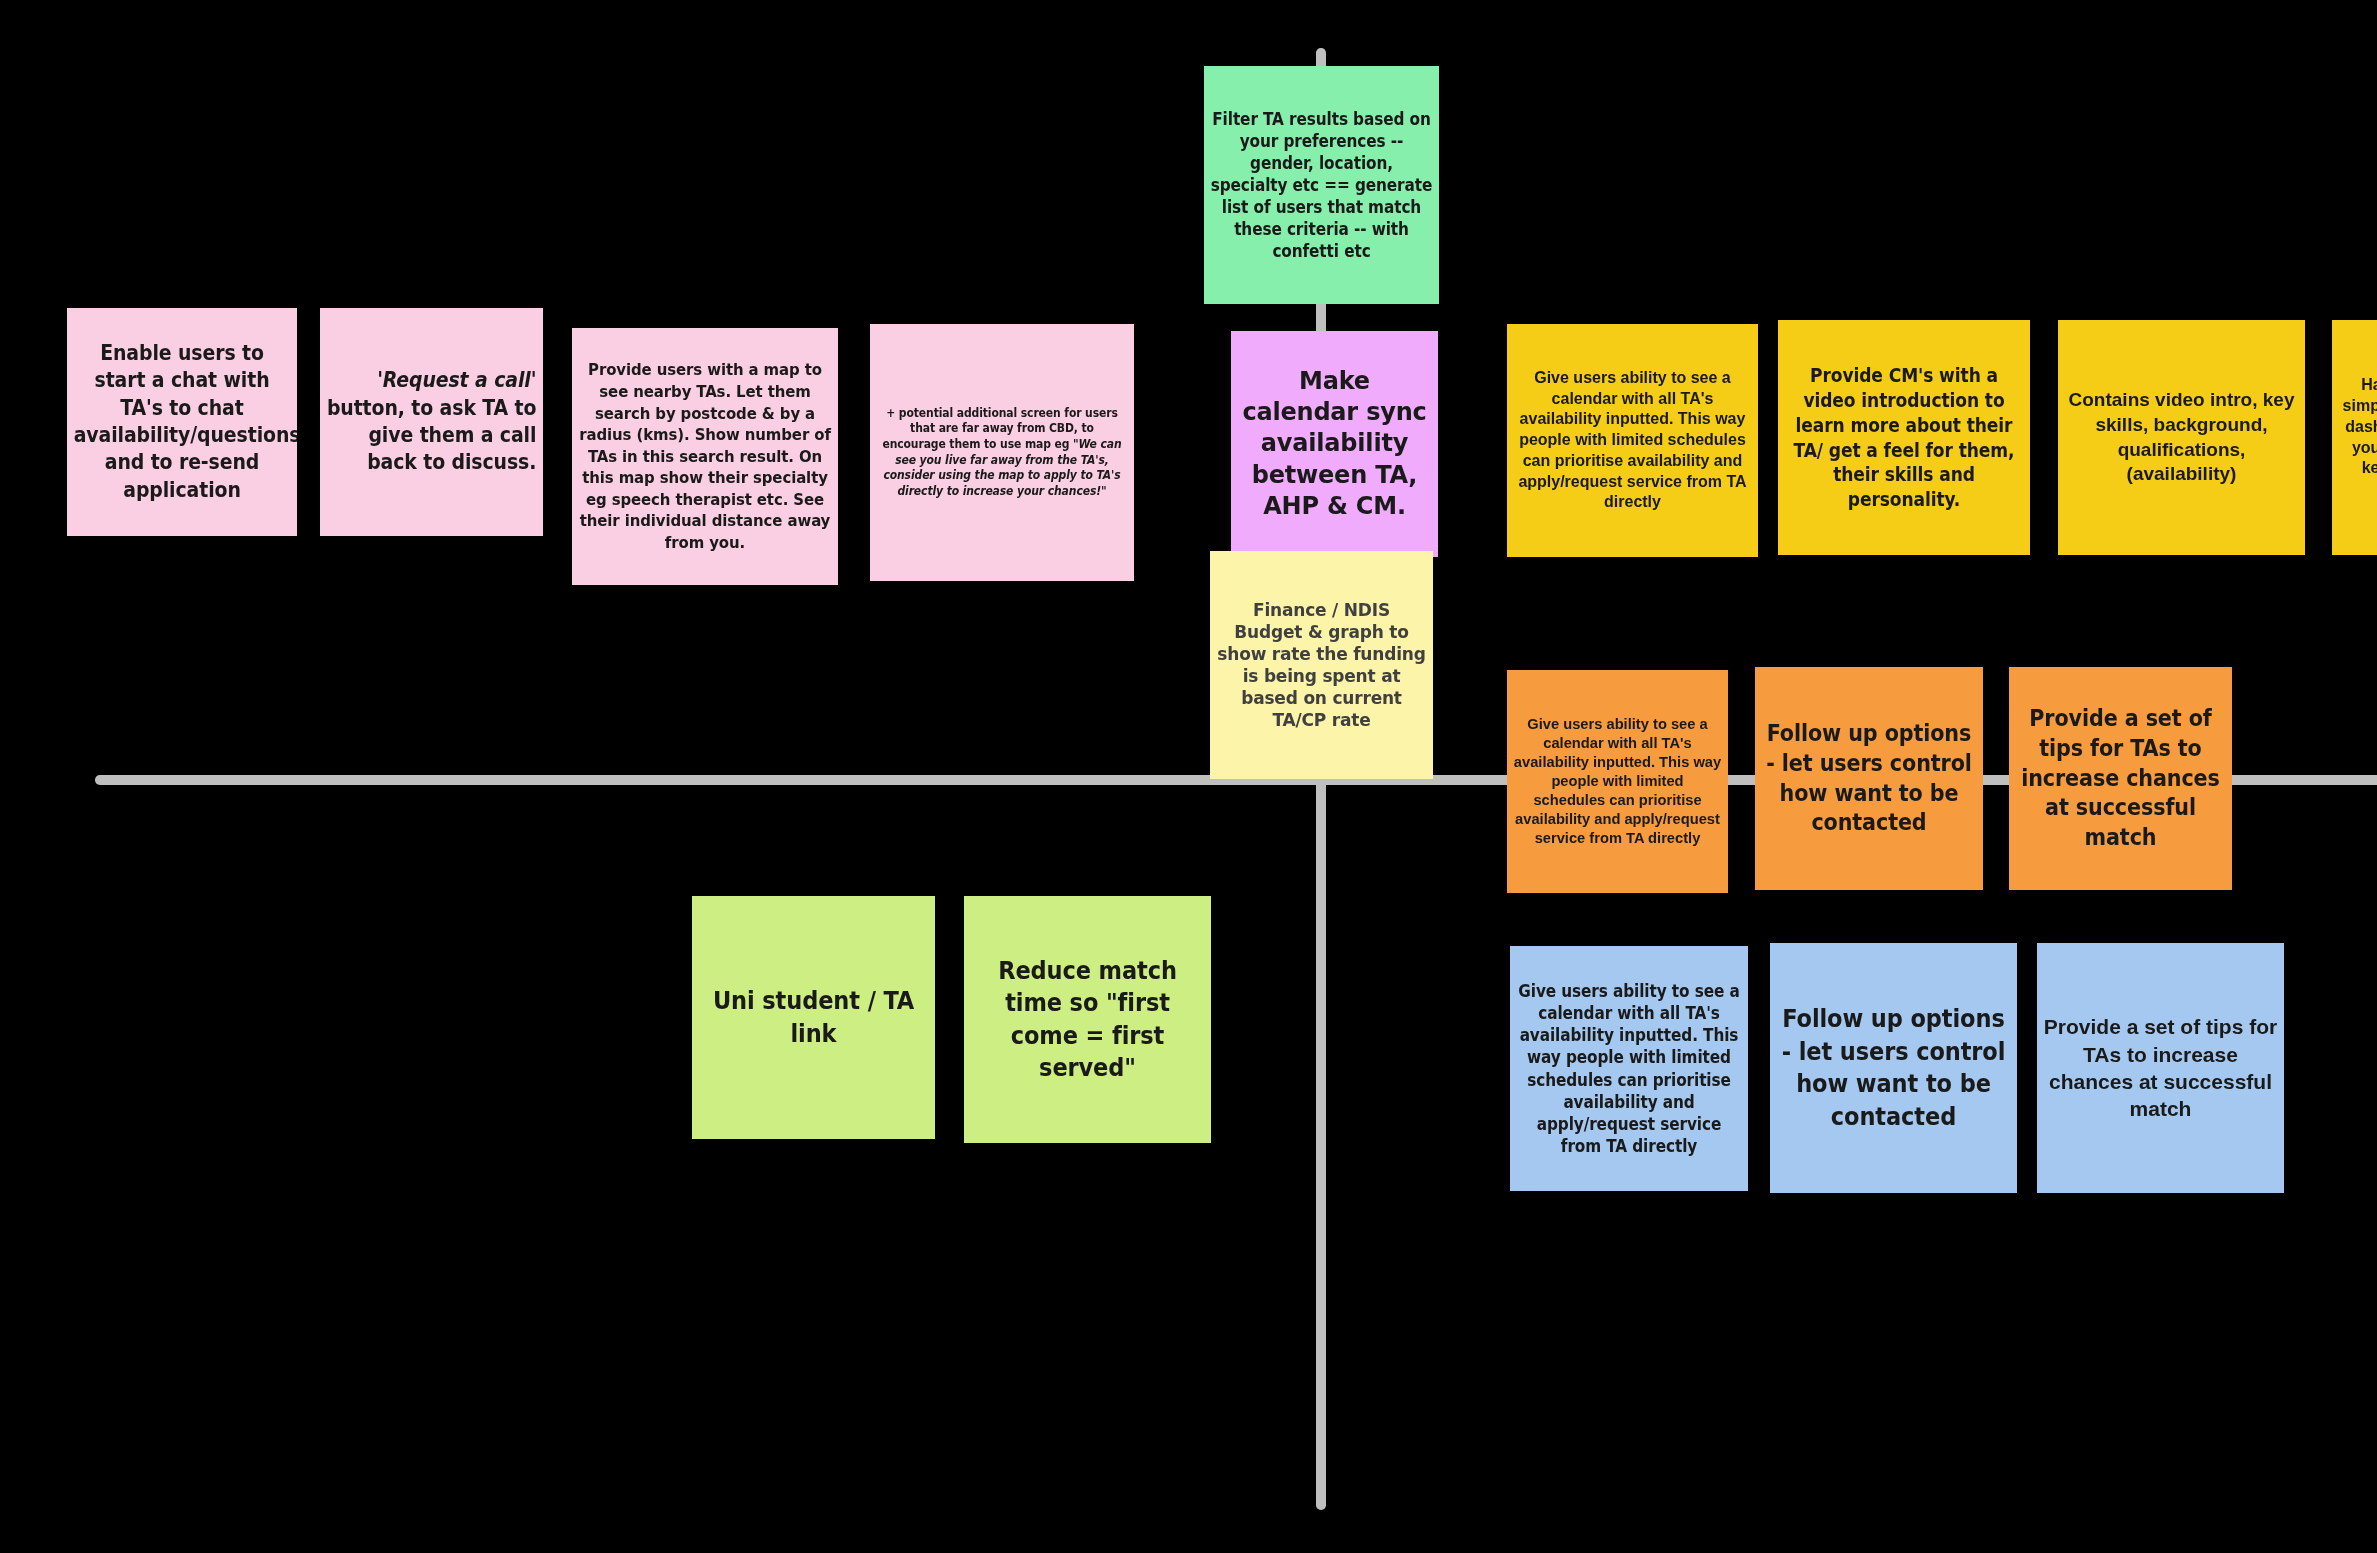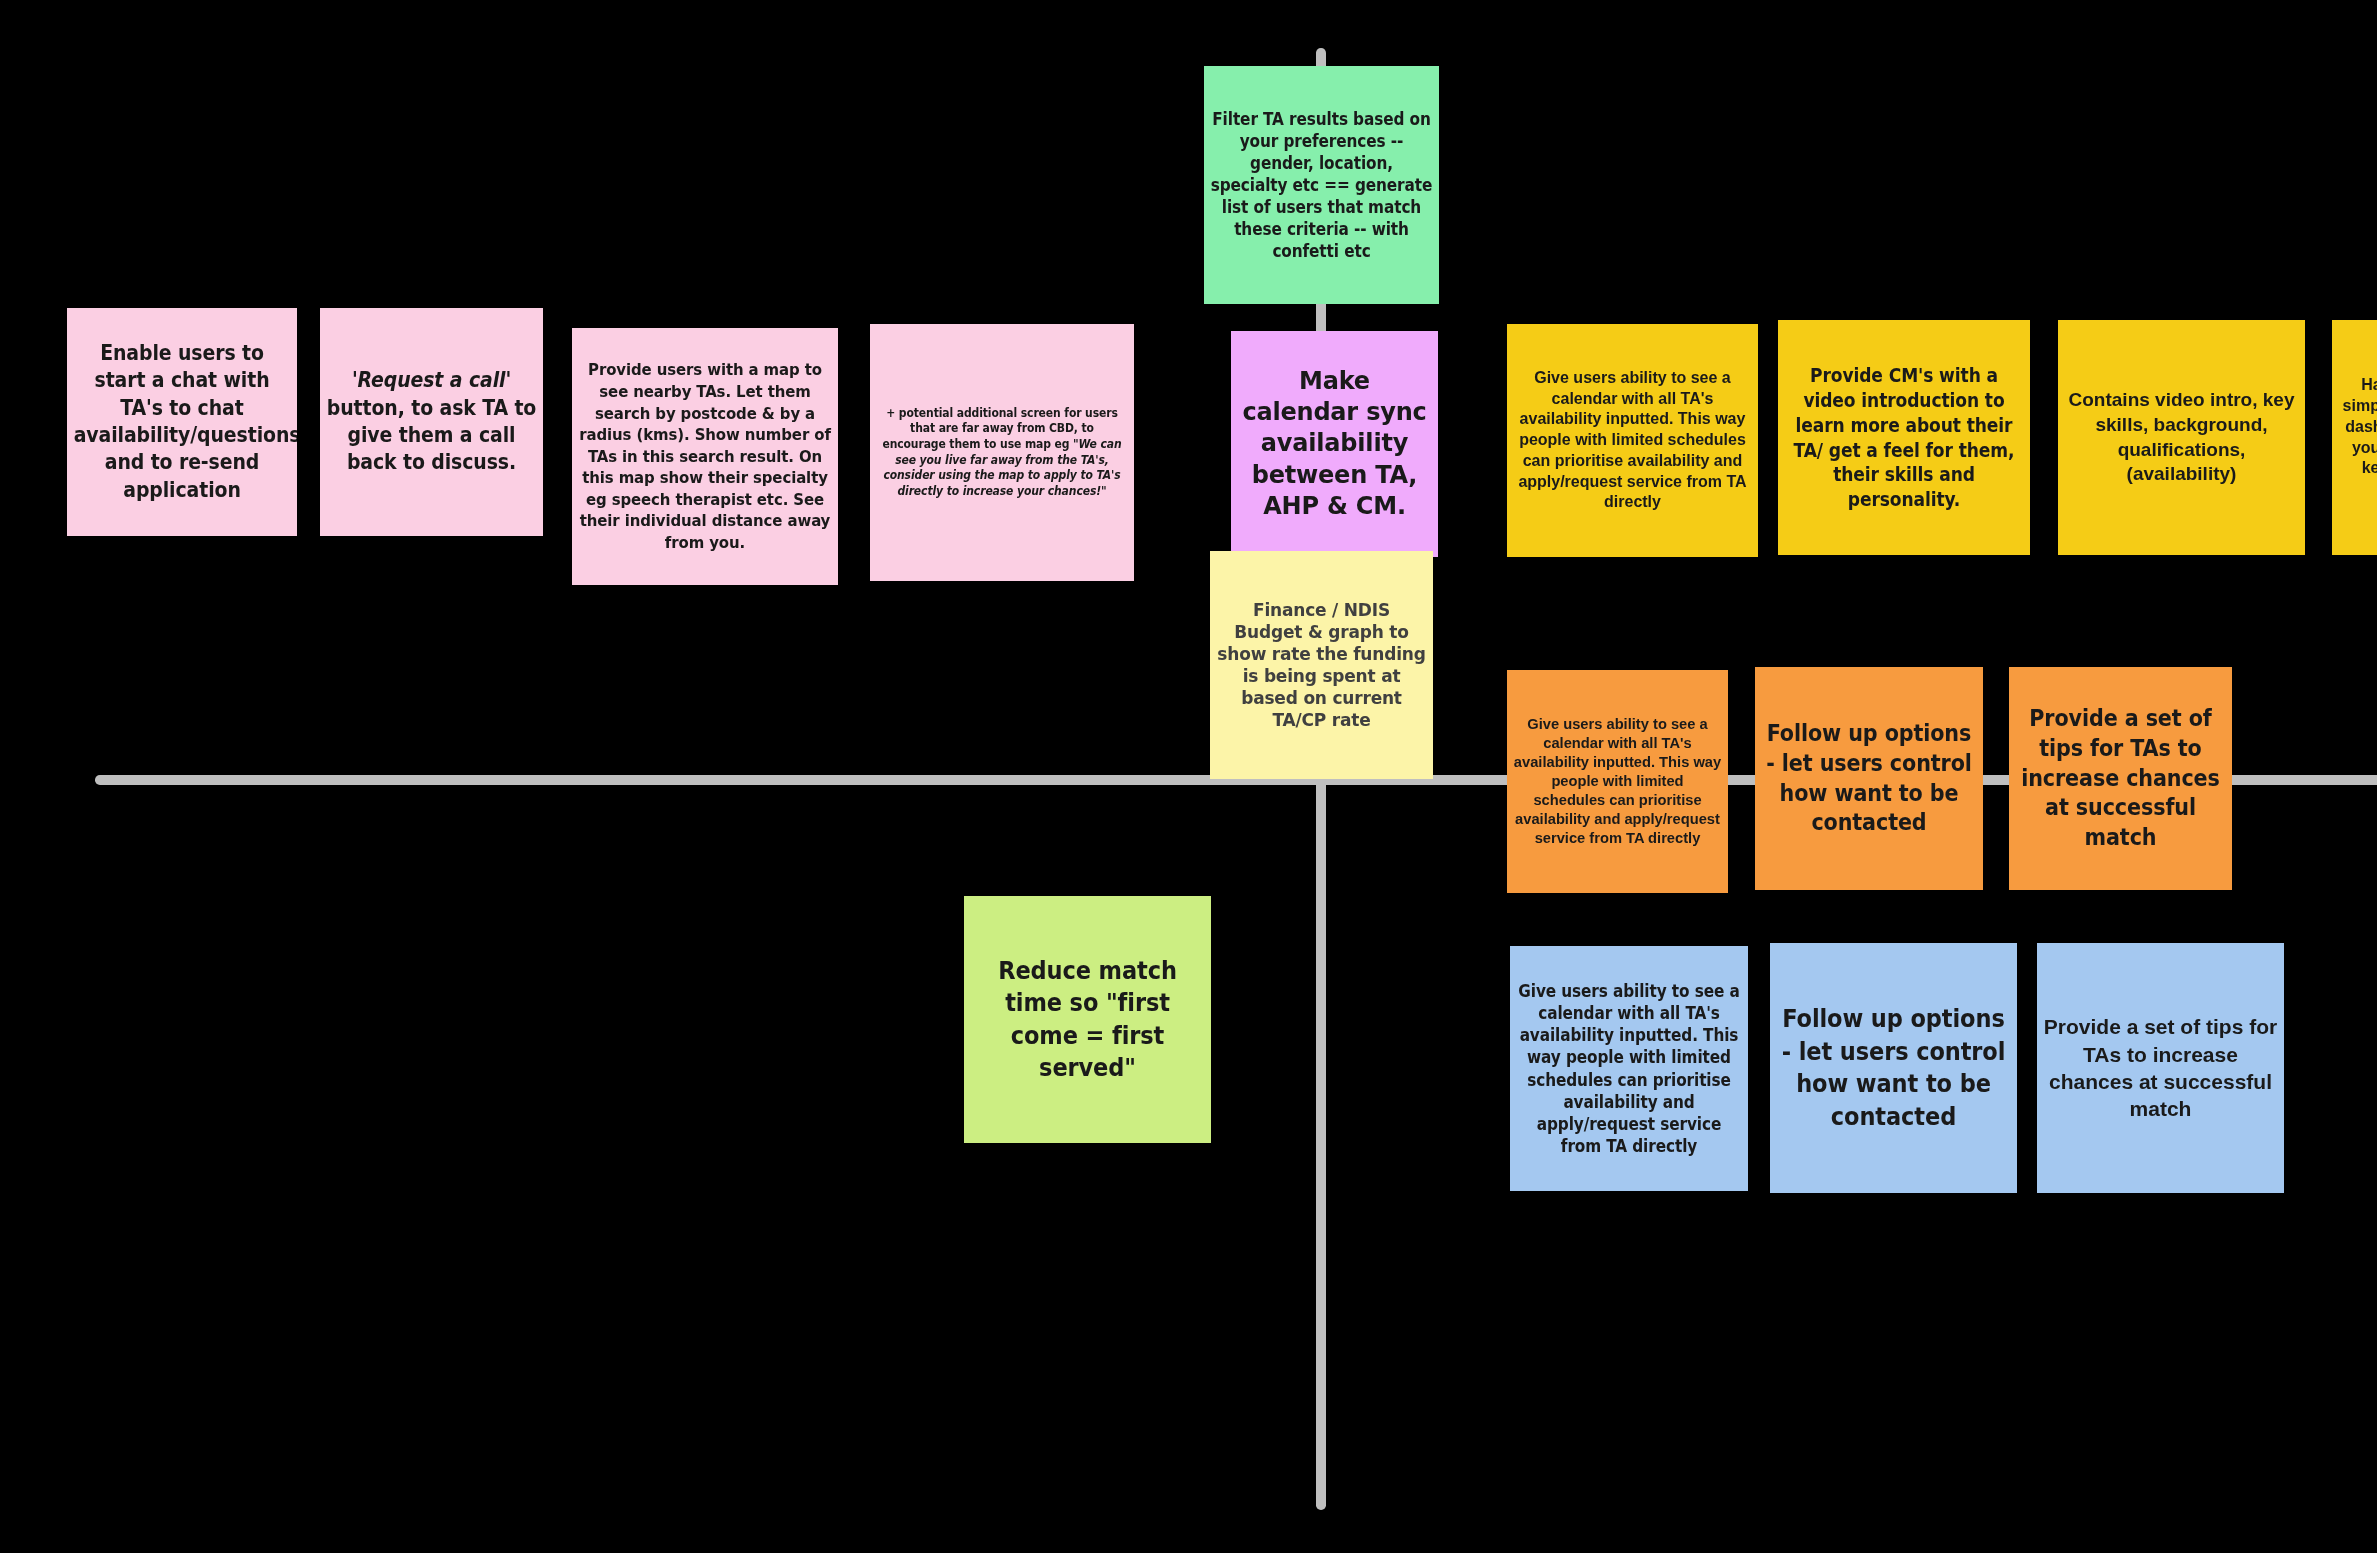--- a/index.html
+++ b/index.html
@@ -50,21 +50,21 @@
 
 <div id="board" style="background: rgb(0, 0, 0);">
 
   <div class="axis-h" style="left: 95px; top: 775px; width: 2445px; height: 9.5px; background: rgb(191, 191, 191);"></div>
   <div class="axis-v" style="left: 1316px; top: 48px; width: 9.5px; height: 1462px; background: rgb(191, 191, 191);"></div>
 
   <div class="note c-pink f-cond" style="left: 67px; top: 308px; width: 230px; height: 228px; font-size: 21px; background: rgb(251, 207, 227); color: rgb(26, 26, 26);">
     <span>Enable users to start a chat with TA's to chat availability/questions and to re-send application</span>
   </div>
 
-  <div class="note c-pink f-cond" style="left: 320px; top: 308px; width: 223px; height: 228px; font-size: 21px; background: rgb(251, 207, 227); color: rgb(26, 26, 26);">
+  <div class="note c-pink f-cond" style="left: 320px; top: 308px; width: 223px; height: 228px; font-size: 21px; background: rgb(251, 207, 227); color: rgb(26, 26, 26); text-align: right;">
     <span><i class="it">'Request a call'</i><b> button, to ask TA to give them a call back to discuss.</b></span>
   </div>
 
   <div class="note c-pink f-cond" style="left: 572px; top: 328px; width: 266px; height: 257px; font-size: 16.6px; background: rgb(251, 207, 227); color: rgb(26, 26, 26);">
     <span>Provide users with a map to see nearby TAs. Let them search by postcode &amp; by a radius (kms). Show number of TAs in this search result.  On this map show their specialty eg speech therapist etc. See their individual distance away from you.</span>
   </div>
 
   <div class="note c-pink f-cond" style="left: 870px; top: 324px; width: 264px; height: 257px; font-size: 12px; background: rgb(251, 207, 227); color: rgb(26, 26, 26);">
     <span><b>+ potential additional screen for users that are far away from CBD, to encourage them to use map eg "</b><i class="it">We can see you live far away from the TA's, consider using the map to apply to TA's directly to increase your chances!</i><b>"</b></span>
   </div>
@@ -114,19 +114,22 @@
   </div>
 
   <div class="note c-blue f-cond" style="left: 1770px; top: 943px; width: 247px; height: 250px; font-size: 25px; background: rgb(164, 200, 240); color: rgb(26, 26, 26);">
     <span>Follow up options - let users control how want to be contacted</span>
   </div>
 
   <div class="note c-blue f-norm" style="left: 2037px; top: 943px; width: 247px; height: 250px; font-size: 21px; background: rgb(164, 200, 240); color: rgb(26, 26, 26);">
     <span>Provide a set of tips for TAs to increase chances at successful match</span>
   </div>
 
+  <div class="note c-green f-cond" style="left: 692px; top: 896px; width: 243px; height: 243px; font-size: 25px; background: rgb(204, 238, 130); color: rgb(26, 26, 26);">
+    <span>Uni student / TA link</span>
+  </div>
 
   <div class="note c-green f-cond" style="left: 964px; top: 896px; width: 247px; height: 247px; font-size: 25px; background: rgb(204, 238, 130); color: rgb(26, 26, 26);">
     <span>Reduce match time so "first come = first served"</span>
   </div>
 
 </div>
 
 
 </body></html>

